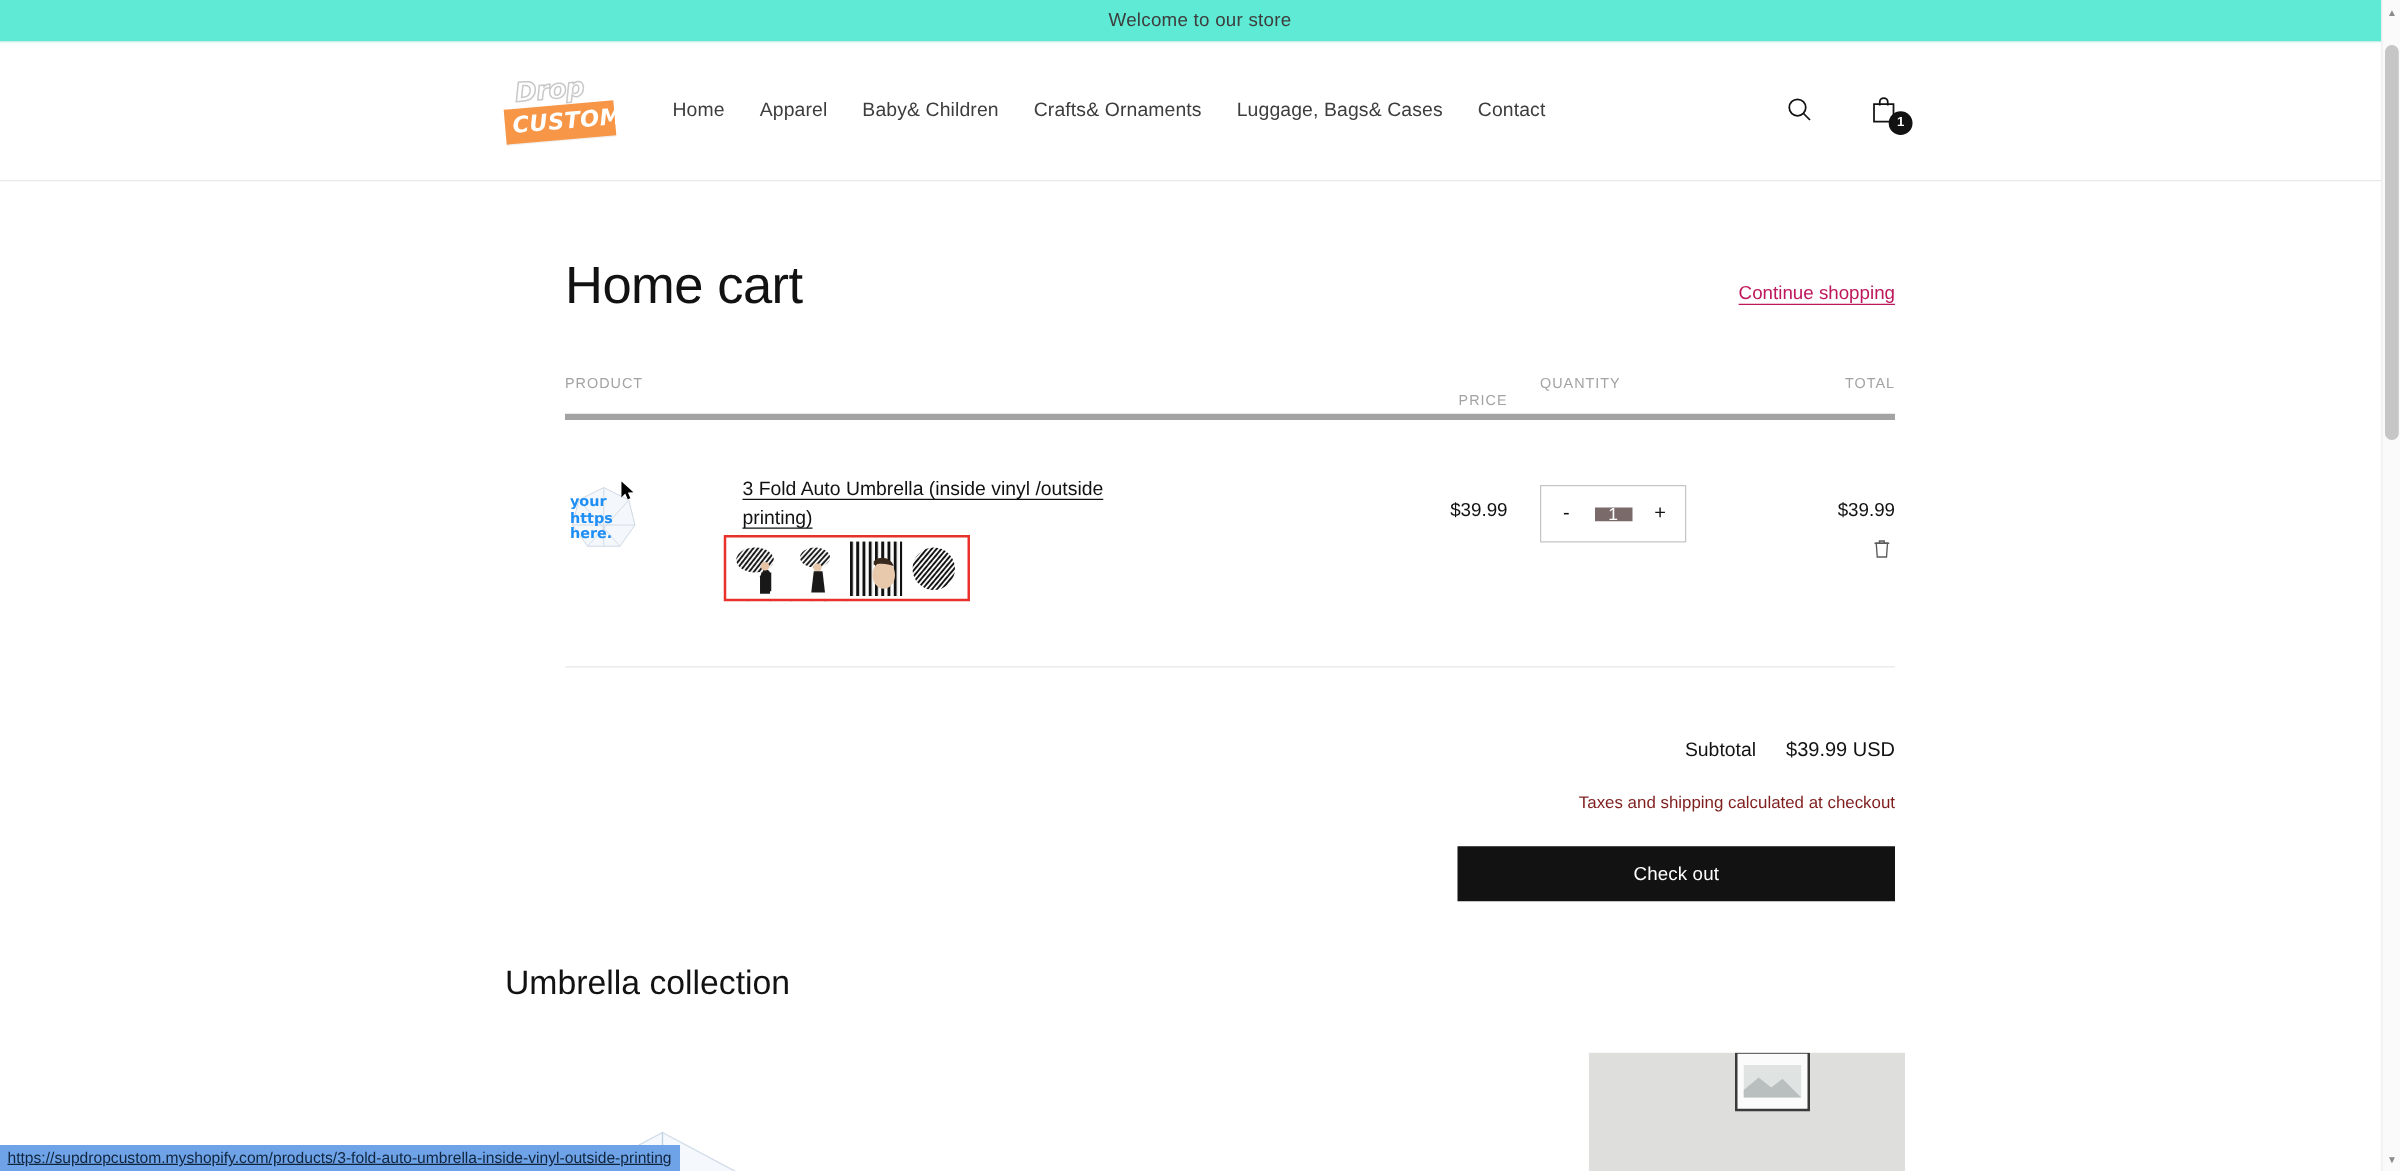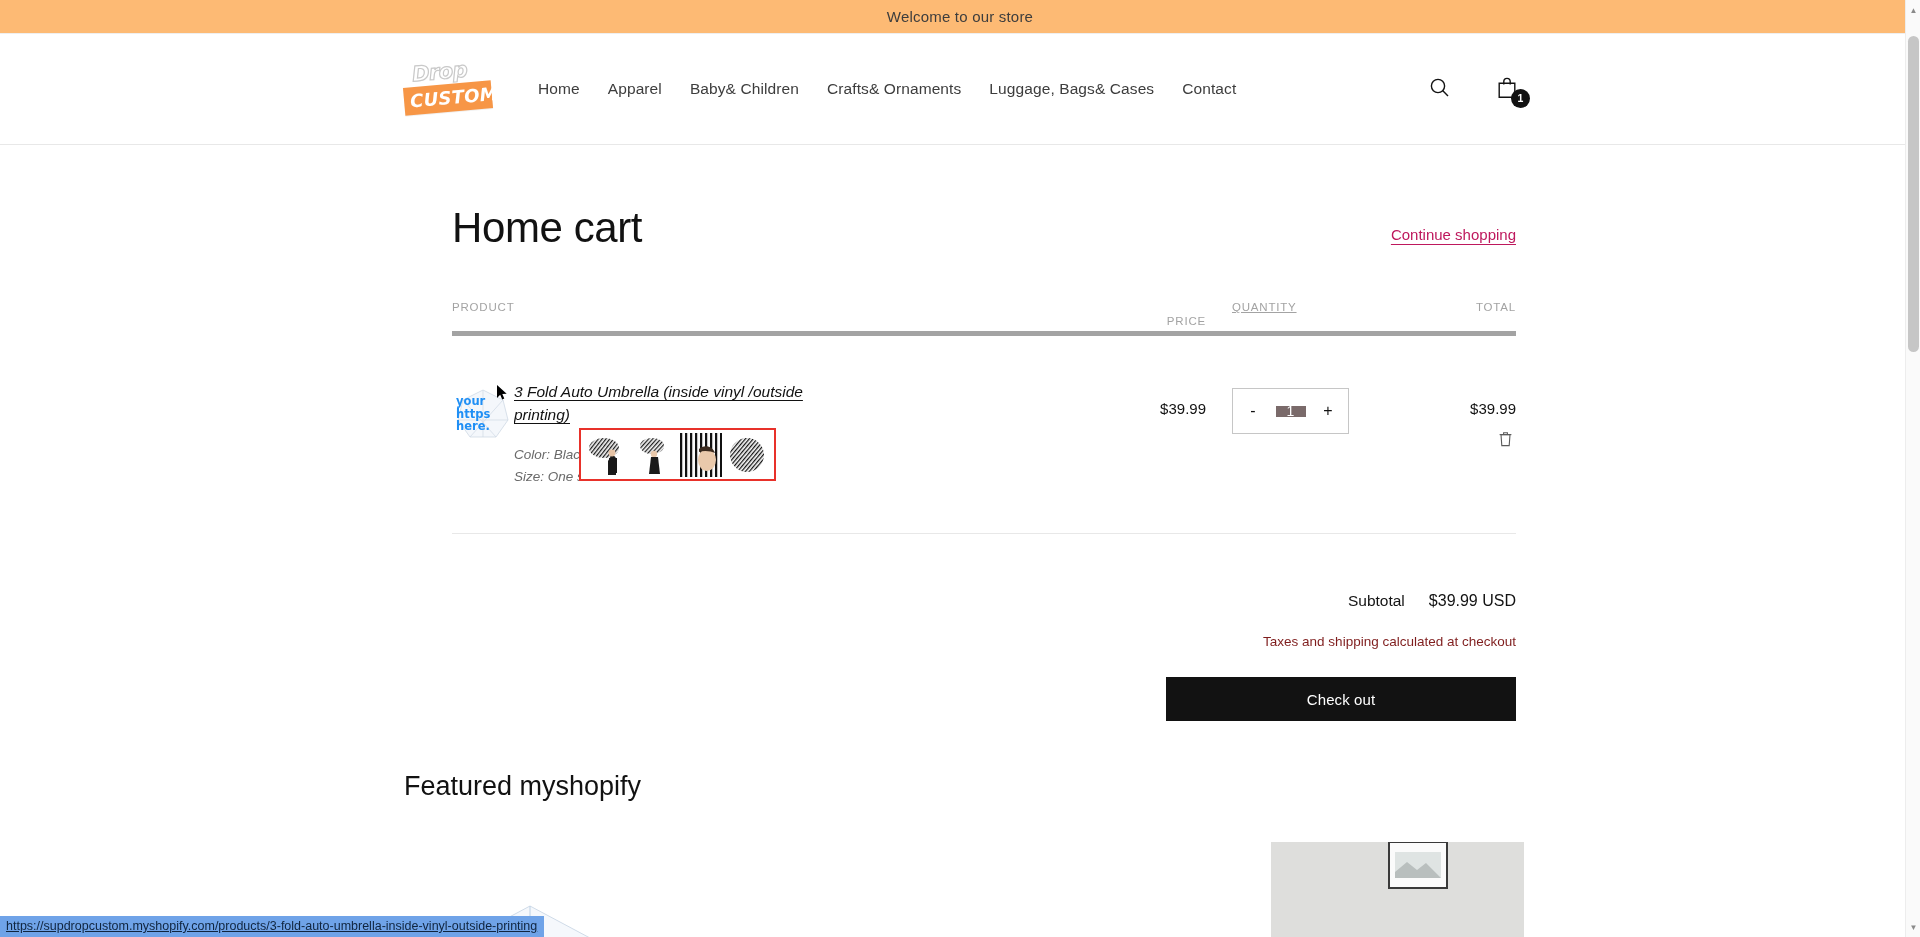--- a/index.html
+++ b/index.html
@@ -17,21 +17,21 @@
     width: 1920px; height: 937px;
     background: #fff;
     overflow: hidden;
   }
 
   
   .announcement {
     height: 34px;
     display: flex; align-items: center; justify-content: center;
     font-size: 15px; color: #3d3d3d; letter-spacing: .2px;
-    background: #fdba74;
+    background: #5eead4;
     border-bottom: 1px solid #efefef;
   }
 
   
   .header {
     height: 111px;
     display: flex; align-items: center;
     padding: 0 0 0 0;
     border-bottom: 1px solid #e8e8e8;
     background: #fff;
@@ -118,21 +118,21 @@
   .cart-table { margin-top: 38px; width: 1064px; }
   .cart-thead {
     display: flex; align-items: center;
     font-size: 11.5px; letter-spacing: .8px; color: #a3a3a3;
     text-transform: uppercase;
     padding-bottom: 4px;
     border-bottom: 5px solid #a3a3a3;
   }
   .col-product { flex: 1 1 auto; }
   .col-price { width: 150px; text-align: right; margin-top: 28px; }
-  .col-qty   { width: 160px; text-align: left; padding-left: 26px; text-decoration: underline;}
+  .col-qty   { width: 160px; text-align: left; padding-left: 26px;}
   .col-total { width: 150px; text-align: right; }
 
   .cart-row {
     display: flex; align-items: flex-start;
     padding-top: 42px; padding-bottom: 46px;
     border-bottom: 1px solid #e8e8e8;
     position: relative;
   }
   .prod-cell { flex: 1 1 auto; display: flex; align-items: flex-start; gap: 0; }
   .thumb {
@@ -140,21 +140,21 @@
     position: relative; overflow: hidden; background: #fff;
   }
   .umbrella-svg { position: absolute; inset: 0; }
   .thumb-caption {
     position: absolute; left: 4px; top: 11px;
     font-family: "DejaVu Sans", sans-serif;
     font-size: 11.5px; font-weight: 700; line-height: 12.5px;
     color: #1f8ff5;
   }
 
-  .prod-info { padding-top: 2px; font-style: italic; }
+  .prod-info { margin-left: 80px; padding-top: 2px; }
   .prod-title {
     display: inline; font-size: 15.5px; line-height: 23px; color: #121212;
     text-decoration: underline; text-underline-offset: 3px; cursor: pointer;
     max-width: 300px;
   }
   .prod-title-wrap { max-width: 290px; }
   .prod-variant {
     font-size: 13.5px; color: #6a6a6a; margin-top: 19px; line-height: 20px;
   }
   .prod-variant + .prod-variant { margin-top: 2px; }
@@ -440,21 +440,21 @@
         <span class="subtotal-label">Subtotal</span>
         <span class="subtotal-value">$39.99 USD</span>
       </div>
       <div class="tax-note">Taxes and shipping calculated at checkout</div>
       <button class="checkout-btn">Check out</button>
     </div>
 
   </main>
 
   <section class="featured">
-    <h2 class="featured-title">Featured myshopify</h2>
+    <h2 class="featured-title">Umbrella collection</h2>
     <div class="featured-grid">
       <div class="fc-card">
         <div class="fc-img">
           <svg viewBox="0 0 253 120" width="253" height="120">
             <polygon points="126,64 186,96 196,120 56,120 66,96" fill="#f5f8fc" stroke="#cfdbe8" stroke-width="1"></polygon>
             <line x1="126" y1="64" x2="126" y2="120" stroke="#bcd0e4" stroke-width="1"></line>
             <line x1="66" y1="96" x2="196" y2="120" stroke="#cfe0f0" stroke-width="1"></line>
             <line x1="186" y1="96" x2="56" y2="120" stroke="#cfe0f0" stroke-width="1"></line>
           </svg>
         </div>

